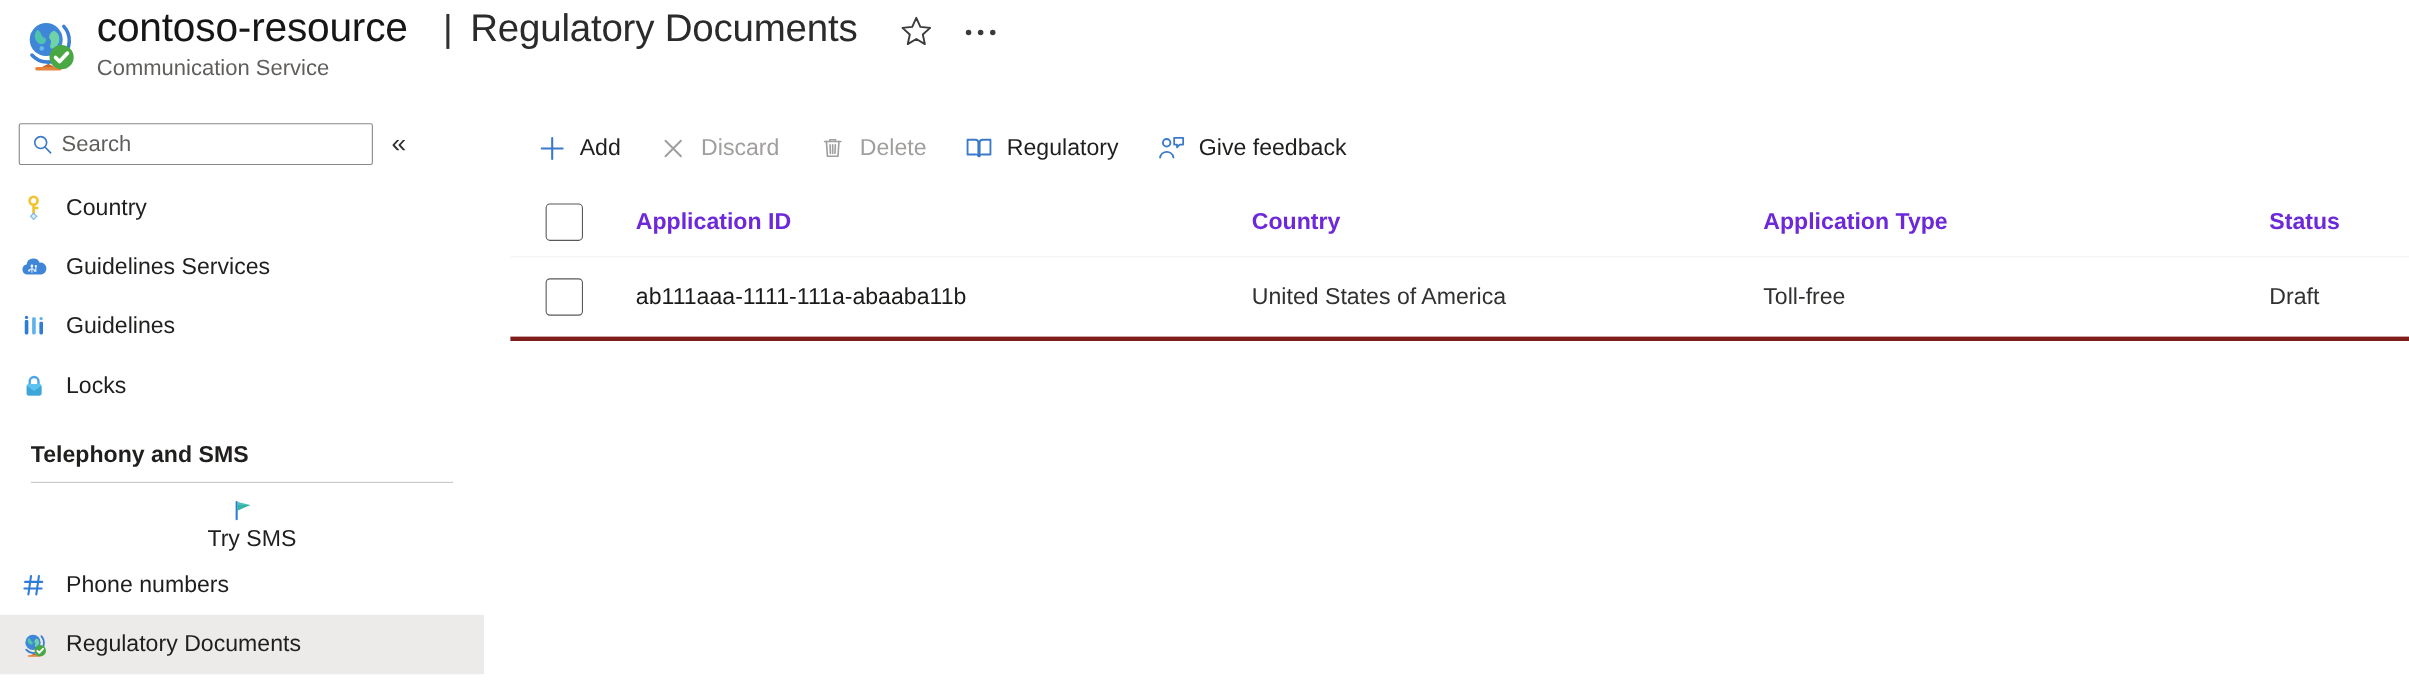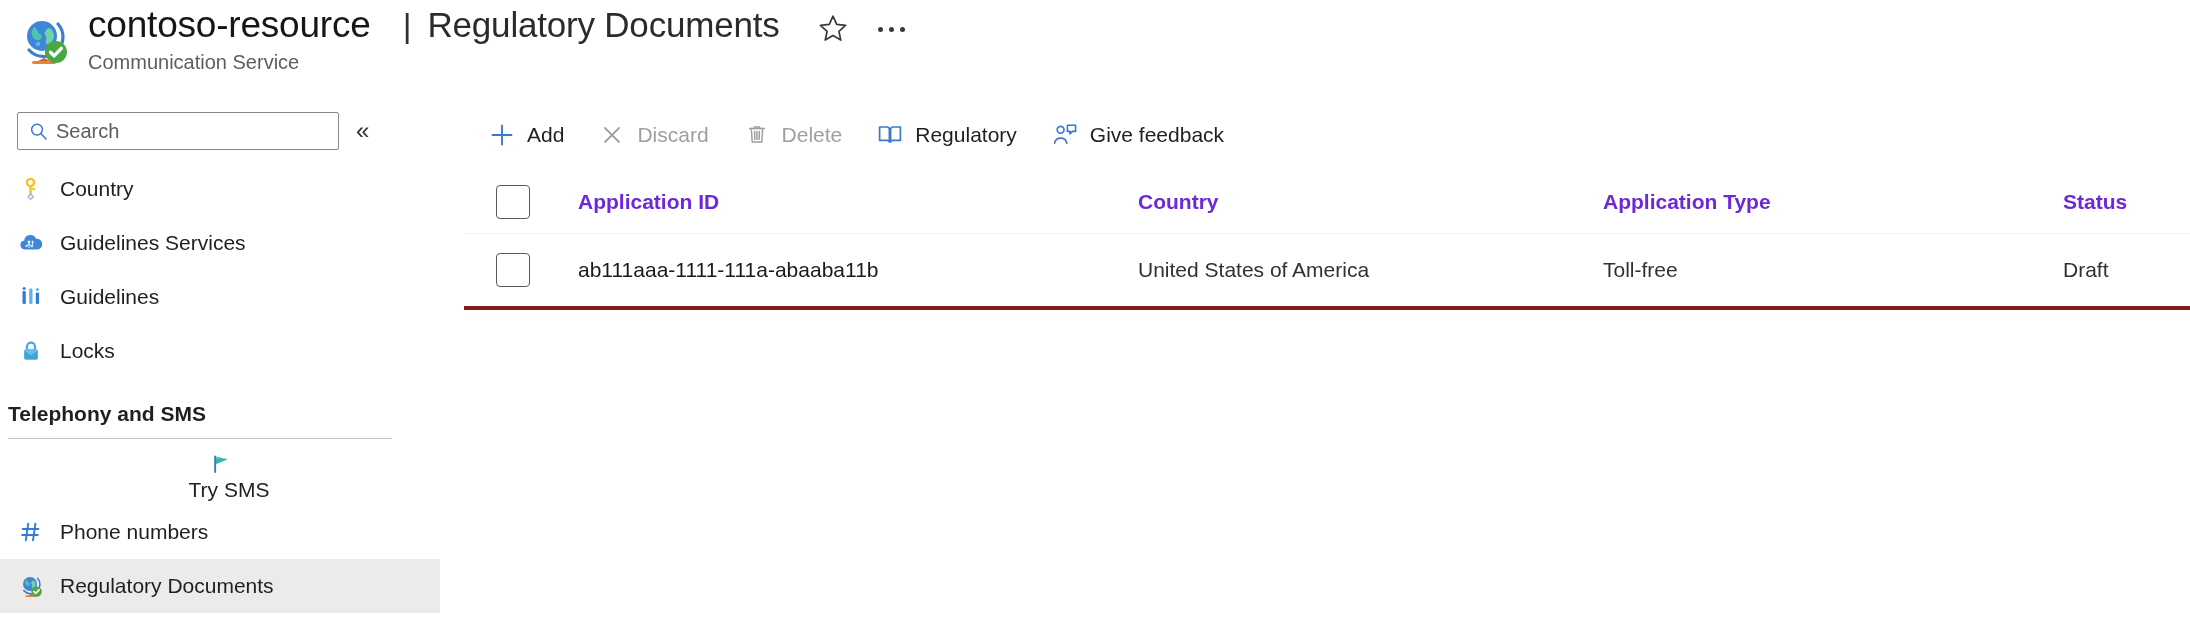--- a/index.html
+++ b/index.html
@@ -164,21 +164,21 @@
     align-items: center;
     justify-content: center;
   }
   .nav-label {
     font-size: 21px;
     color: #201f1e;
     line-height: 26px;
   }
   .nav-section {
     margin-top: 22px;
-    padding-left: 8px;
+    padding-left: 28px;
     padding-right: 36px;
   }
   .nav-section-title {
     font-size: 21px;
     font-weight: 700;
     color: #201f1e;
     line-height: 28px;
   }
   .nav-section-rule {
     margin-top: 10px;

